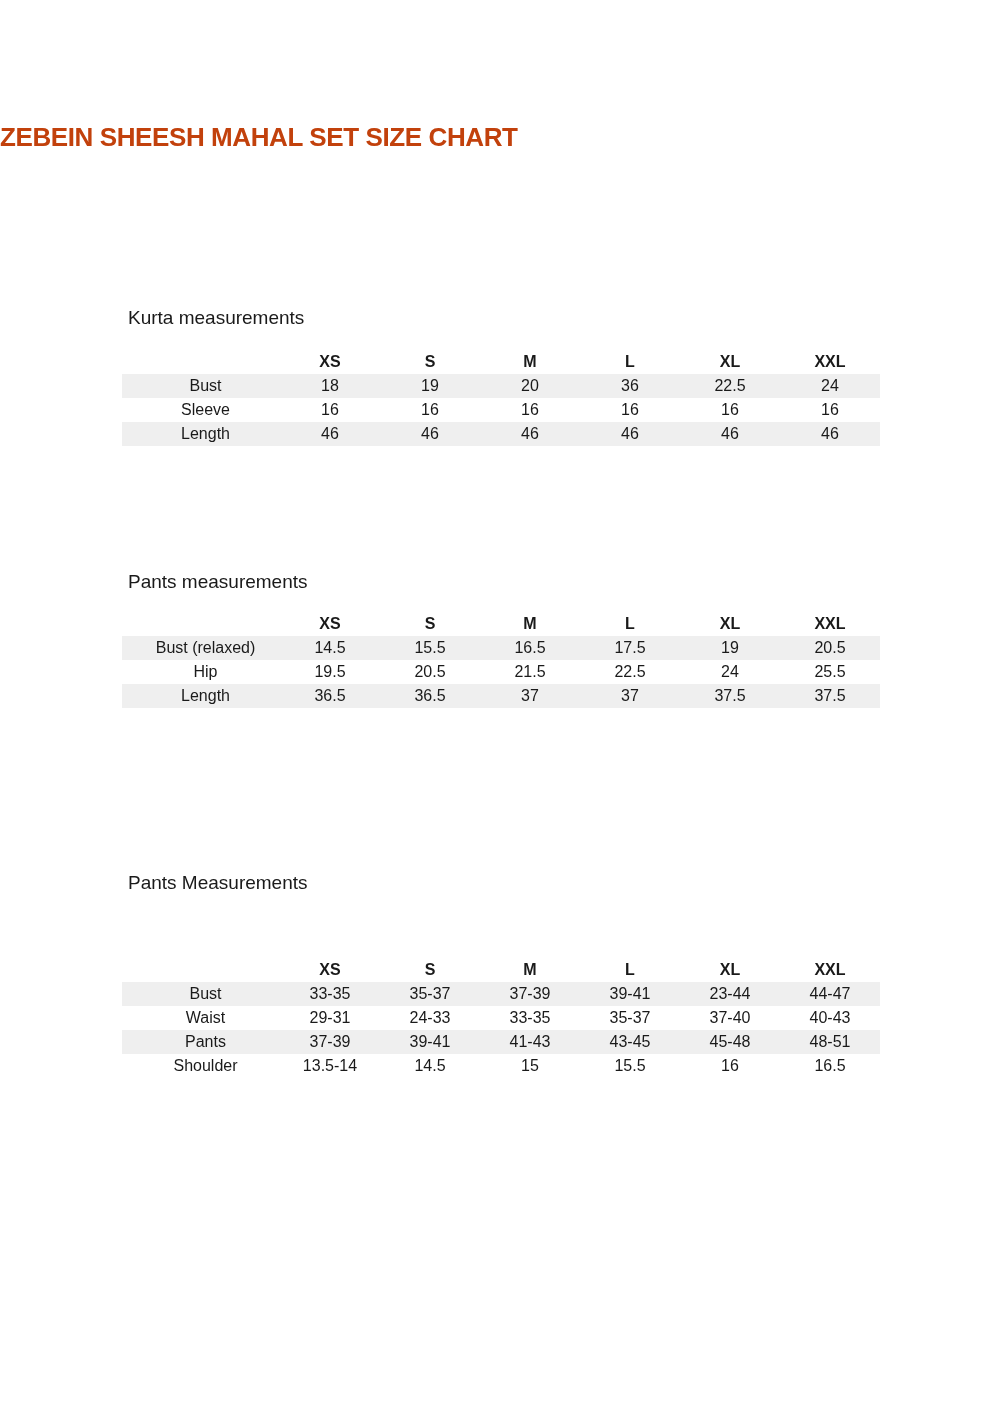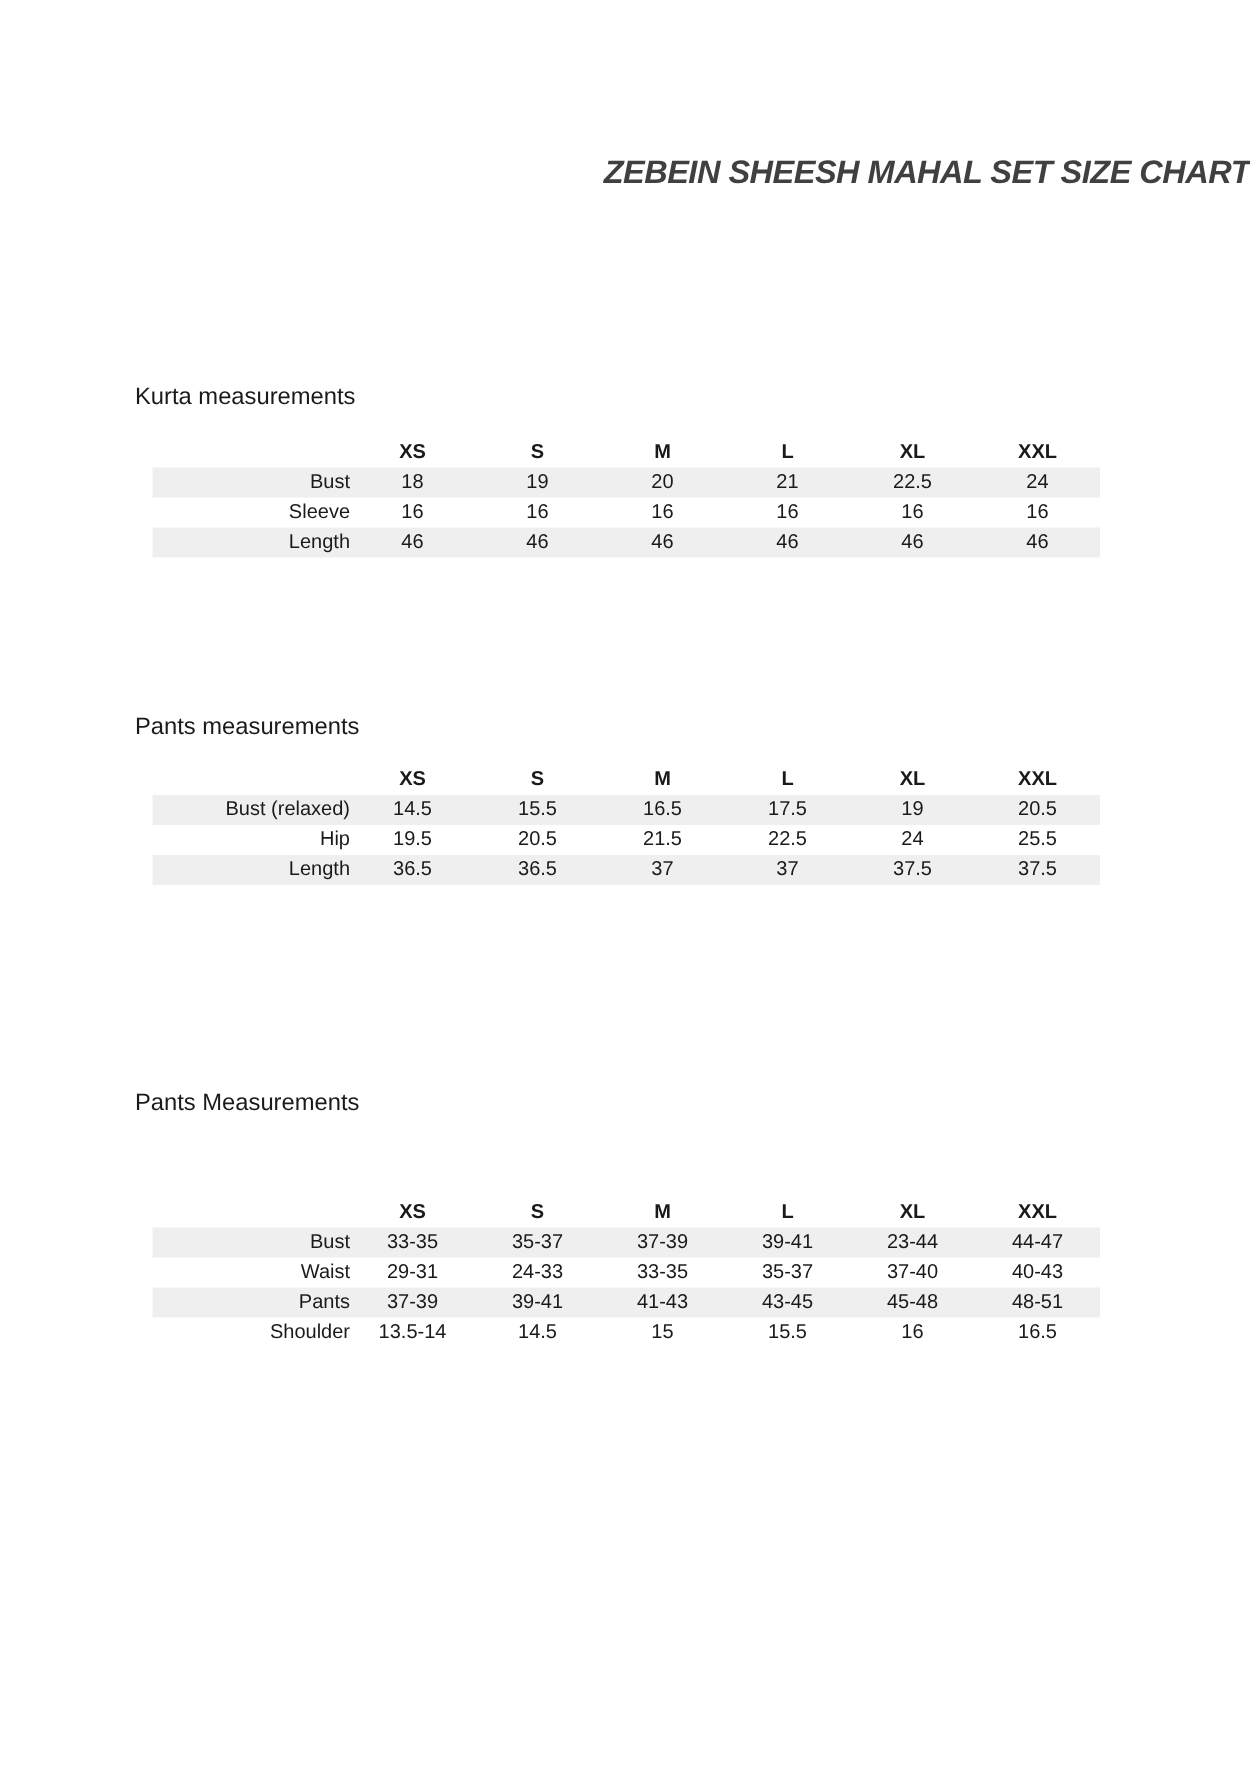--- a/index.html
+++ b/index.html
@@ -12,30 +12,29 @@
     font-family: "Liberation Sans", sans-serif;
     color: #1a1a1a;
     overflow: hidden;
   }
   .title {
     position: absolute;
     top: 122px;
     left: 0;
     width: 100%;
     margin: 0;
-    text-align: right;
+    text-align: left;
     font-size: 26px;
     font-weight: 700;
     letter-spacing: -0.4px;
-    color: #404040;
-    font-style: italic;
+    color: #c2410c;
   }
   .sec-heading {
     position: absolute;
-    left: 108px;
+    left: 128px;
     margin: 0;
     font-size: 19px;
     font-weight: 400;
     line-height: 24px;
     color: #1a1a1a;
   }
   .size-table {
     position: absolute;
     left: 122px;
     width: 758px;
@@ -46,21 +45,21 @@
     height: 24px;
     align-items: center;
   }
   .trow.shaded { background: #efefef; }
   .trow.thead { font-weight: 700; background: transparent; }
   .cell { overflow: hidden; white-space: nowrap; }
   .cell.label {
     width: 158px;
     box-sizing: border-box;
     padding-left: 9px;
-    text-align: right;
+    text-align: center;
   }
   .cell.val {
     width: 100px;
     text-align: center;
   }
 </style>
 </head>
 <body>
 
 <div class="page">
@@ -76,21 +75,21 @@
         <div class="cell val">M</div>
         <div class="cell val">L</div>
         <div class="cell val">XL</div>
         <div class="cell val">XXL</div>
       </div>
       <div class="trow shaded">
         <div class="cell label">Bust</div>
         <div class="cell val">18</div>
         <div class="cell val">19</div>
         <div class="cell val">20</div>
-        <div class="cell val">21</div>
+        <div class="cell val">36</div>
         <div class="cell val">22.5</div>
         <div class="cell val">24</div>
       </div>
       <div class="trow">
         <div class="cell label">Sleeve</div>
         <div class="cell val">16</div>
         <div class="cell val">16</div>
         <div class="cell val">16</div>
         <div class="cell val">16</div>
         <div class="cell val">16</div>

